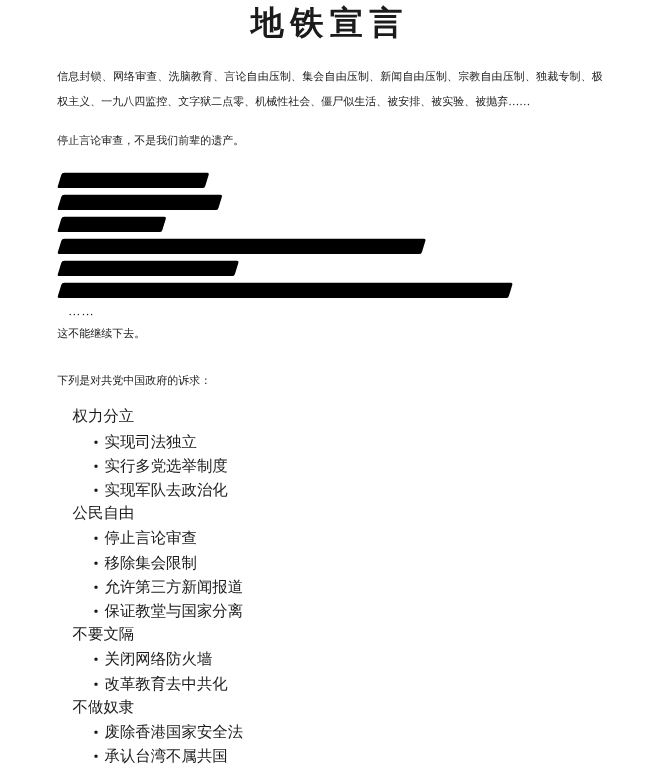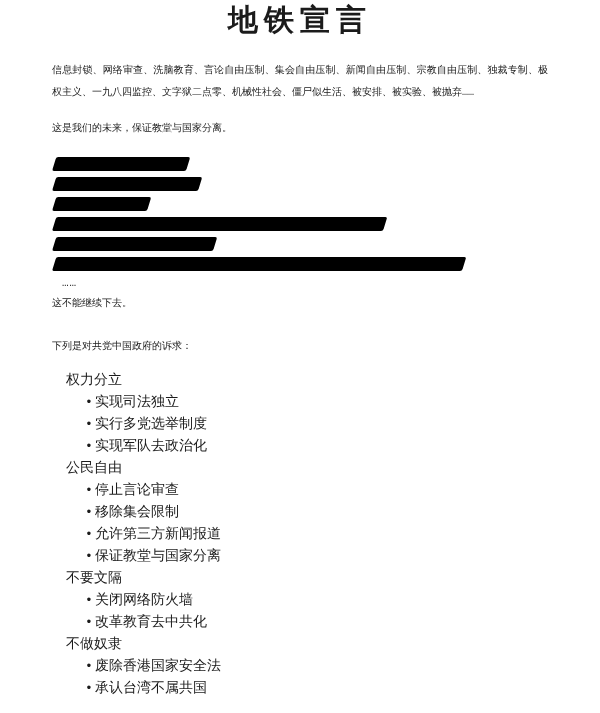--- a/index.html
+++ b/index.html
@@ -12,21 +12,20 @@
     height: 713px;
     overflow: hidden;
     font-family: "Liberation Serif", "DejaVu Serif", serif;
     color: #1b1b1b;
   }
   .page {
     box-sizing: border-box;
     width: 600px;
     height: 531px;
     padding: 0 52px 0 52px;
-    font-family: Liberation Mono, monospace;
   }
   .doc-title {
     margin: 2px 0 0 0;
     text-align: center;
     font-size: 30px;
     font-weight: bold;
     letter-spacing: 6px;
     line-height: 40px;
   }
   .para {
@@ -89,21 +88,21 @@
 </style>
 </head>
 <body>
 
 <div class="page">
 
   <h1 class="doc-title">地铁宣言</h1>
 
   <p class="para intro-para">信息封锁、网络审查、洗脑教育、言论自由压制、集会自由压制、新闻自由压制、宗教自由压制、独裁专制、极权主义、一九八四监控、文字狱二点零、机械性社会、僵尸似生活、被安排、被实验、被抛弃……</p>
 
-  <p class="para future-para">这是我们的未来，保证教堂与国家分离。</p>
+  <p class="para future-para">停止言论审查，不是我们前辈的遗产。</p>
 
   <div class="redactions">
       <div class="redaction-bar" style="width: 134px; background: rgb(0, 0, 0);"></div>
       <div class="redaction-bar" style="width: 146px; background: rgb(0, 0, 0);"></div>
       <div class="redaction-bar" style="width: 95px; background: rgb(0, 0, 0);"></div>
       <div class="redaction-bar" style="width: 331px; background: rgb(0, 0, 0);"></div>
       <div class="redaction-bar" style="width: 161px; background: rgb(0, 0, 0);"></div>
       <div class="redaction-bar" style="width: 410px; background: rgb(0, 0, 0);"></div>
     </div>
 

